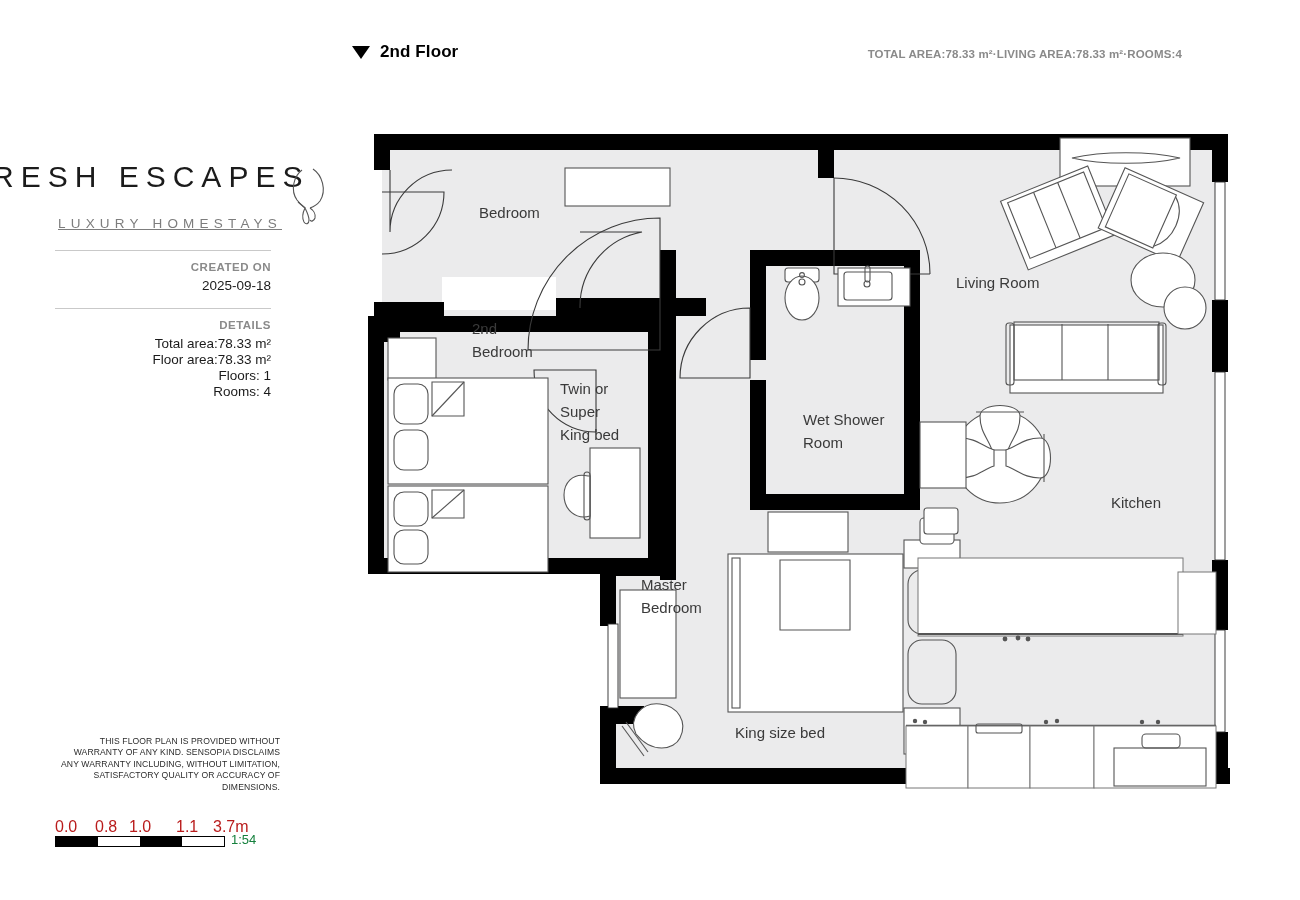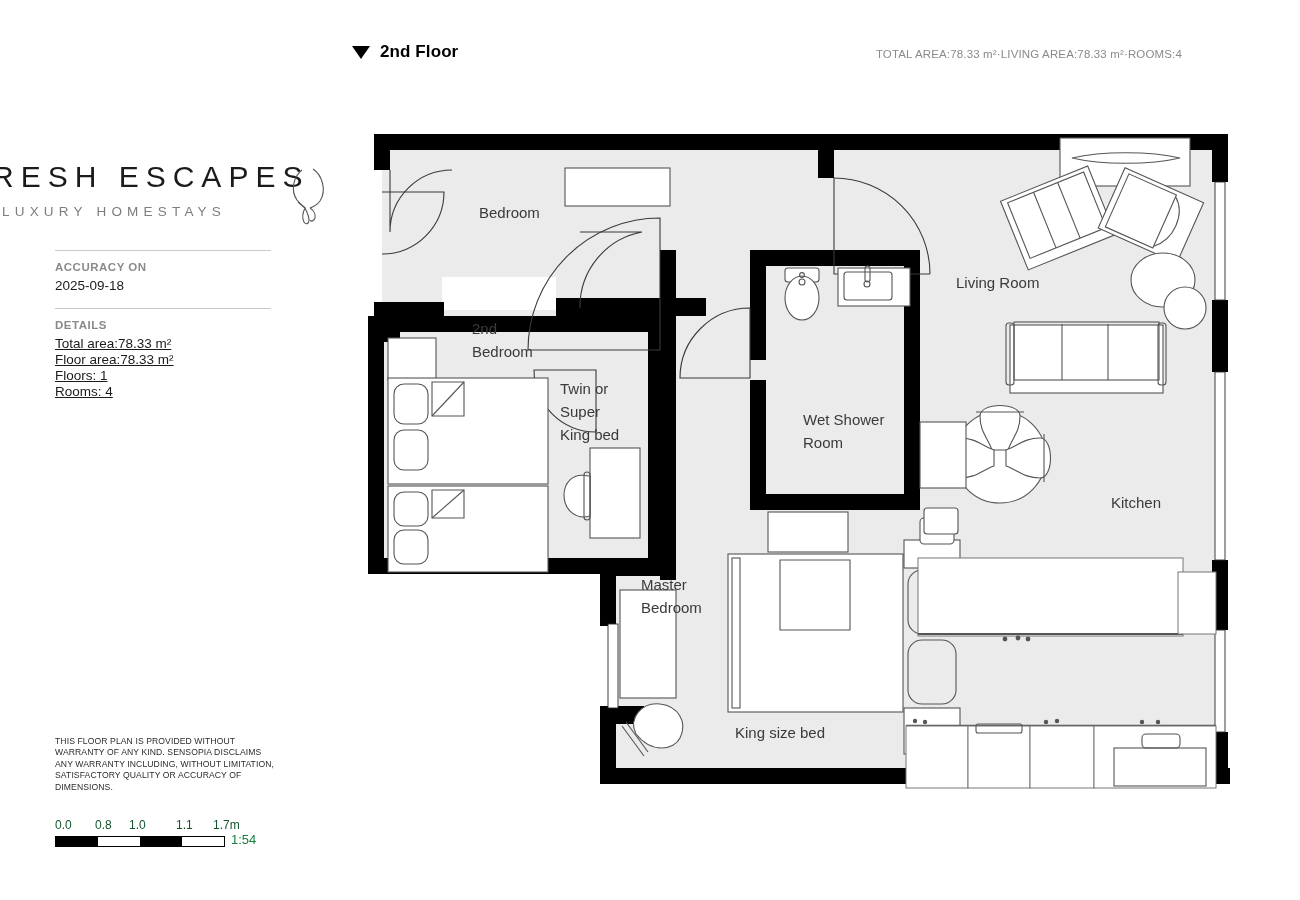--- a/index.html
+++ b/index.html
@@ -7,20 +7,21 @@
     margin: 0; padding: 0;
     width: 1300px; height: 900px;
     background: #ffffff;
     font-family: "Liberation Sans", sans-serif;
     overflow: hidden;
   }
   #page {
     position: relative;
     width: 1260px; height: 900px;
     background: #ffffff;
+    text-align: right;
   }
 
   
   .floor-selector {
     position: absolute;
     left: 352px; top: 42px;
     display: flex; align-items: center; gap: 10px;
   }
   .tri-down {
     width: 0; height: 0;
@@ -28,67 +29,68 @@
     border-right: 9px solid transparent;
     border-top: 13px solid #000000;
   }
   .floor-label {
     font-size: 17px; font-weight: bold; color: #000000;
     letter-spacing: 0.1px;
   }
   .header-stats {
     position: absolute;
     right: 78px; top: 48px;
-    font-size: 11.5px; font-weight: normal;
+    font-size: 11.5px; font-weight: bold;
     color: #8a8a8a; letter-spacing: 0.15px;
     white-space: nowrap;
   }
 
   
   .brand {
     position: absolute; left: -8px; top: 160px;
     width: 290px;
   }
   .brand-name {
     font-size: 30px; letter-spacing: 7px;
     color: #1b1b1b; font-weight: 400;
     white-space: nowrap;
   }
   .brand-sub {
     font-size: 13.5px; letter-spacing: 5.2px;
-    color: #7d7d7d; margin-top: 10px; margin-left: 10px;
+    color: #7d7d7d; margin-top: 22px; margin-left: 10px;
     white-space: nowrap;
+    text-decoration: underline;
   }
   .brand-mark {
     position: absolute; left: 284px; top: 166px;
     width: 48px; height: 64px;
   }
 
   .side-block { position: absolute; left: 55px; width: 216px; }
   .divider { height: 1px; background: #c9c9c9; width: 216px; }
   .side-heading {
     font-size: 11.5px; font-weight: bold; color: #8a8a8a;
     letter-spacing: 0.5px; margin-top: 10px;
   }
   .side-value {
     font-size: 13.5px; color: #1b1b1b; margin-top: 5px; line-height: 1.18;
   }
-  .detail-line { font-size: 13.5px; color: #1b1b1b; line-height: 1.18; text-decoration: underline; }
+  .detail-line { font-size: 13.5px; color: #1b1b1b; line-height: 1.18; }
 
   .disclaimer {
     position: absolute; left: 55px; top: 736px; width: 225px;
     font-size: 8.6px; color: #2b2b2b; line-height: 1.33;
     letter-spacing: 0.1px;
   }
 
   
   .scale-wrap { position: absolute; left: 55px; top: 818px; }
   .scale-ticks {
     position: relative; width: 170px; height: 16px;
-    font-size: 12px; color: #14532d;
+    font-size: 16px; color: #b91c1c;
   }
   .scale-ticks span { position: absolute; top: 0; }
   .scale-bar {
     position: relative; width: 170px; height: 11px;
     border: 1px solid #000000; display: flex; margin-top: 2px;
   }
   .scale-seg { flex: 1 1 0; height: 100%; }
   .scale-seg.on { background: #000000; }
   .scale-seg.off { background: #ffffff; }
   .scale-ratio {
@@ -128,21 +130,21 @@
       <path d="M18 4 C10 10, 6 24, 13 34 C16 38, 19 40, 21 42"></path>
       <path d="M29 3 C38 9, 43 24, 36 35 C33 39, 29 41, 26 42"></path>
       <path d="M21 42 C19 46, 18 52, 20 56 C22 59, 25 58, 25 54 C25 50, 23 46, 21 42 Z"></path>
       <path d="M26 42 C29 44, 32 48, 31 52 C30 55, 27 56, 26 54"></path>
       <path d="M14 36 L21 42"></path>
     </g>
   </svg>
 
   <div class="side-block" style="top:250px;">
     <div class="divider"></div>
-    <div class="side-heading">ACCURACY ON</div>
+    <div class="side-heading">CREATED ON</div>
     <div class="side-value">2025-09-18</div>
   </div>
 
   <div class="side-block" style="top:308px;">
     <div class="divider"></div>
     <div class="side-heading">DETAILS</div>
     <div class="side-value">
       <div class="detail-line">Total area:78.33 m²</div>
       <div class="detail-line">Floor area:78.33 m²</div>
       <div class="detail-line">Floors: 1</div>
@@ -151,21 +153,21 @@
   </div>
 
   <div class="disclaimer">THIS FLOOR PLAN IS PROVIDED WITHOUT WARRANTY OF ANY KIND. SENSOPIA DISCLAIMS ANY WARRANTY INCLUDING, WITHOUT LIMITATION, SATISFACTORY QUALITY OR ACCURACY OF DIMENSIONS.</div>
 
   <div class="scale-wrap">
     <div class="scale-ticks">
       <span style="left:0px;">0.0</span>
       <span style="left:40px;">0.8</span>
       <span style="left:74px;">1.0</span>
       <span style="left:121px;">1.1</span>
-      <span style="left:158px;">1.7m</span>
+      <span style="left:158px;">3.7m</span>
     </div>
     <div class="scale-bar">
       <div class="scale-seg on"></div>
       <div class="scale-seg off"></div>
       <div class="scale-seg on"></div>
       <div class="scale-seg off"></div>
     </div>
     <div class="scale-ratio">1:54</div>
   </div>
 

